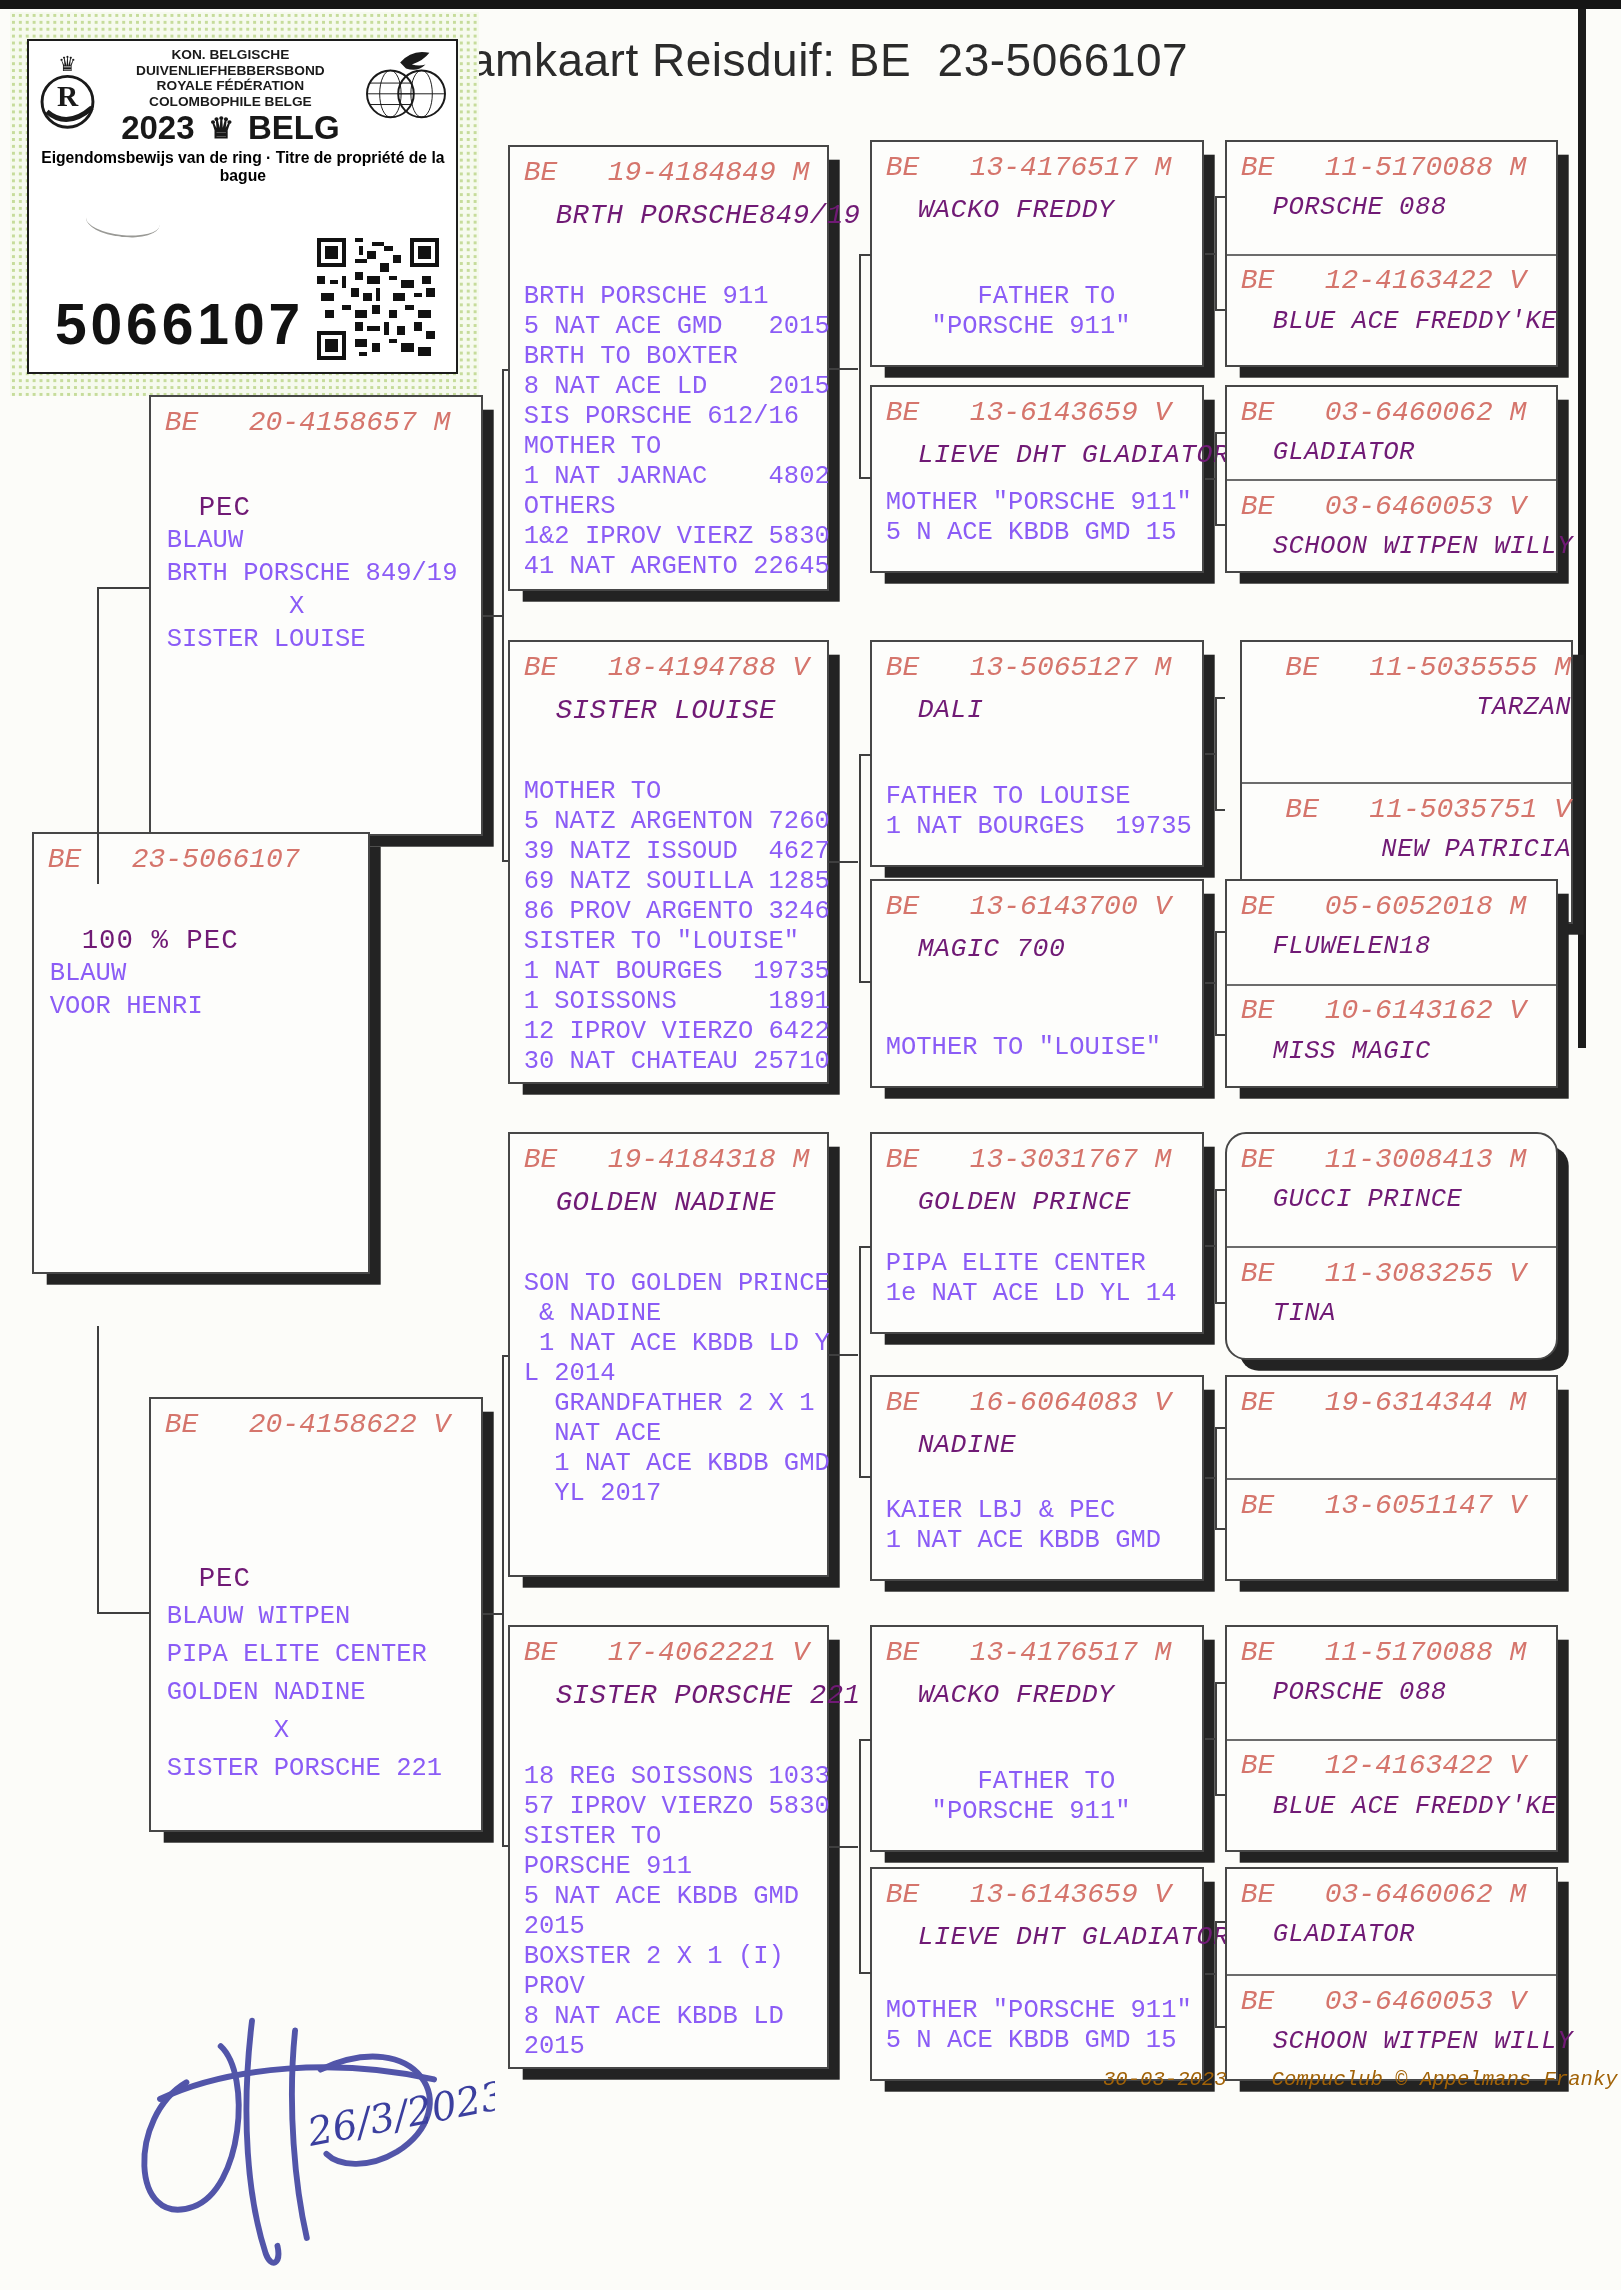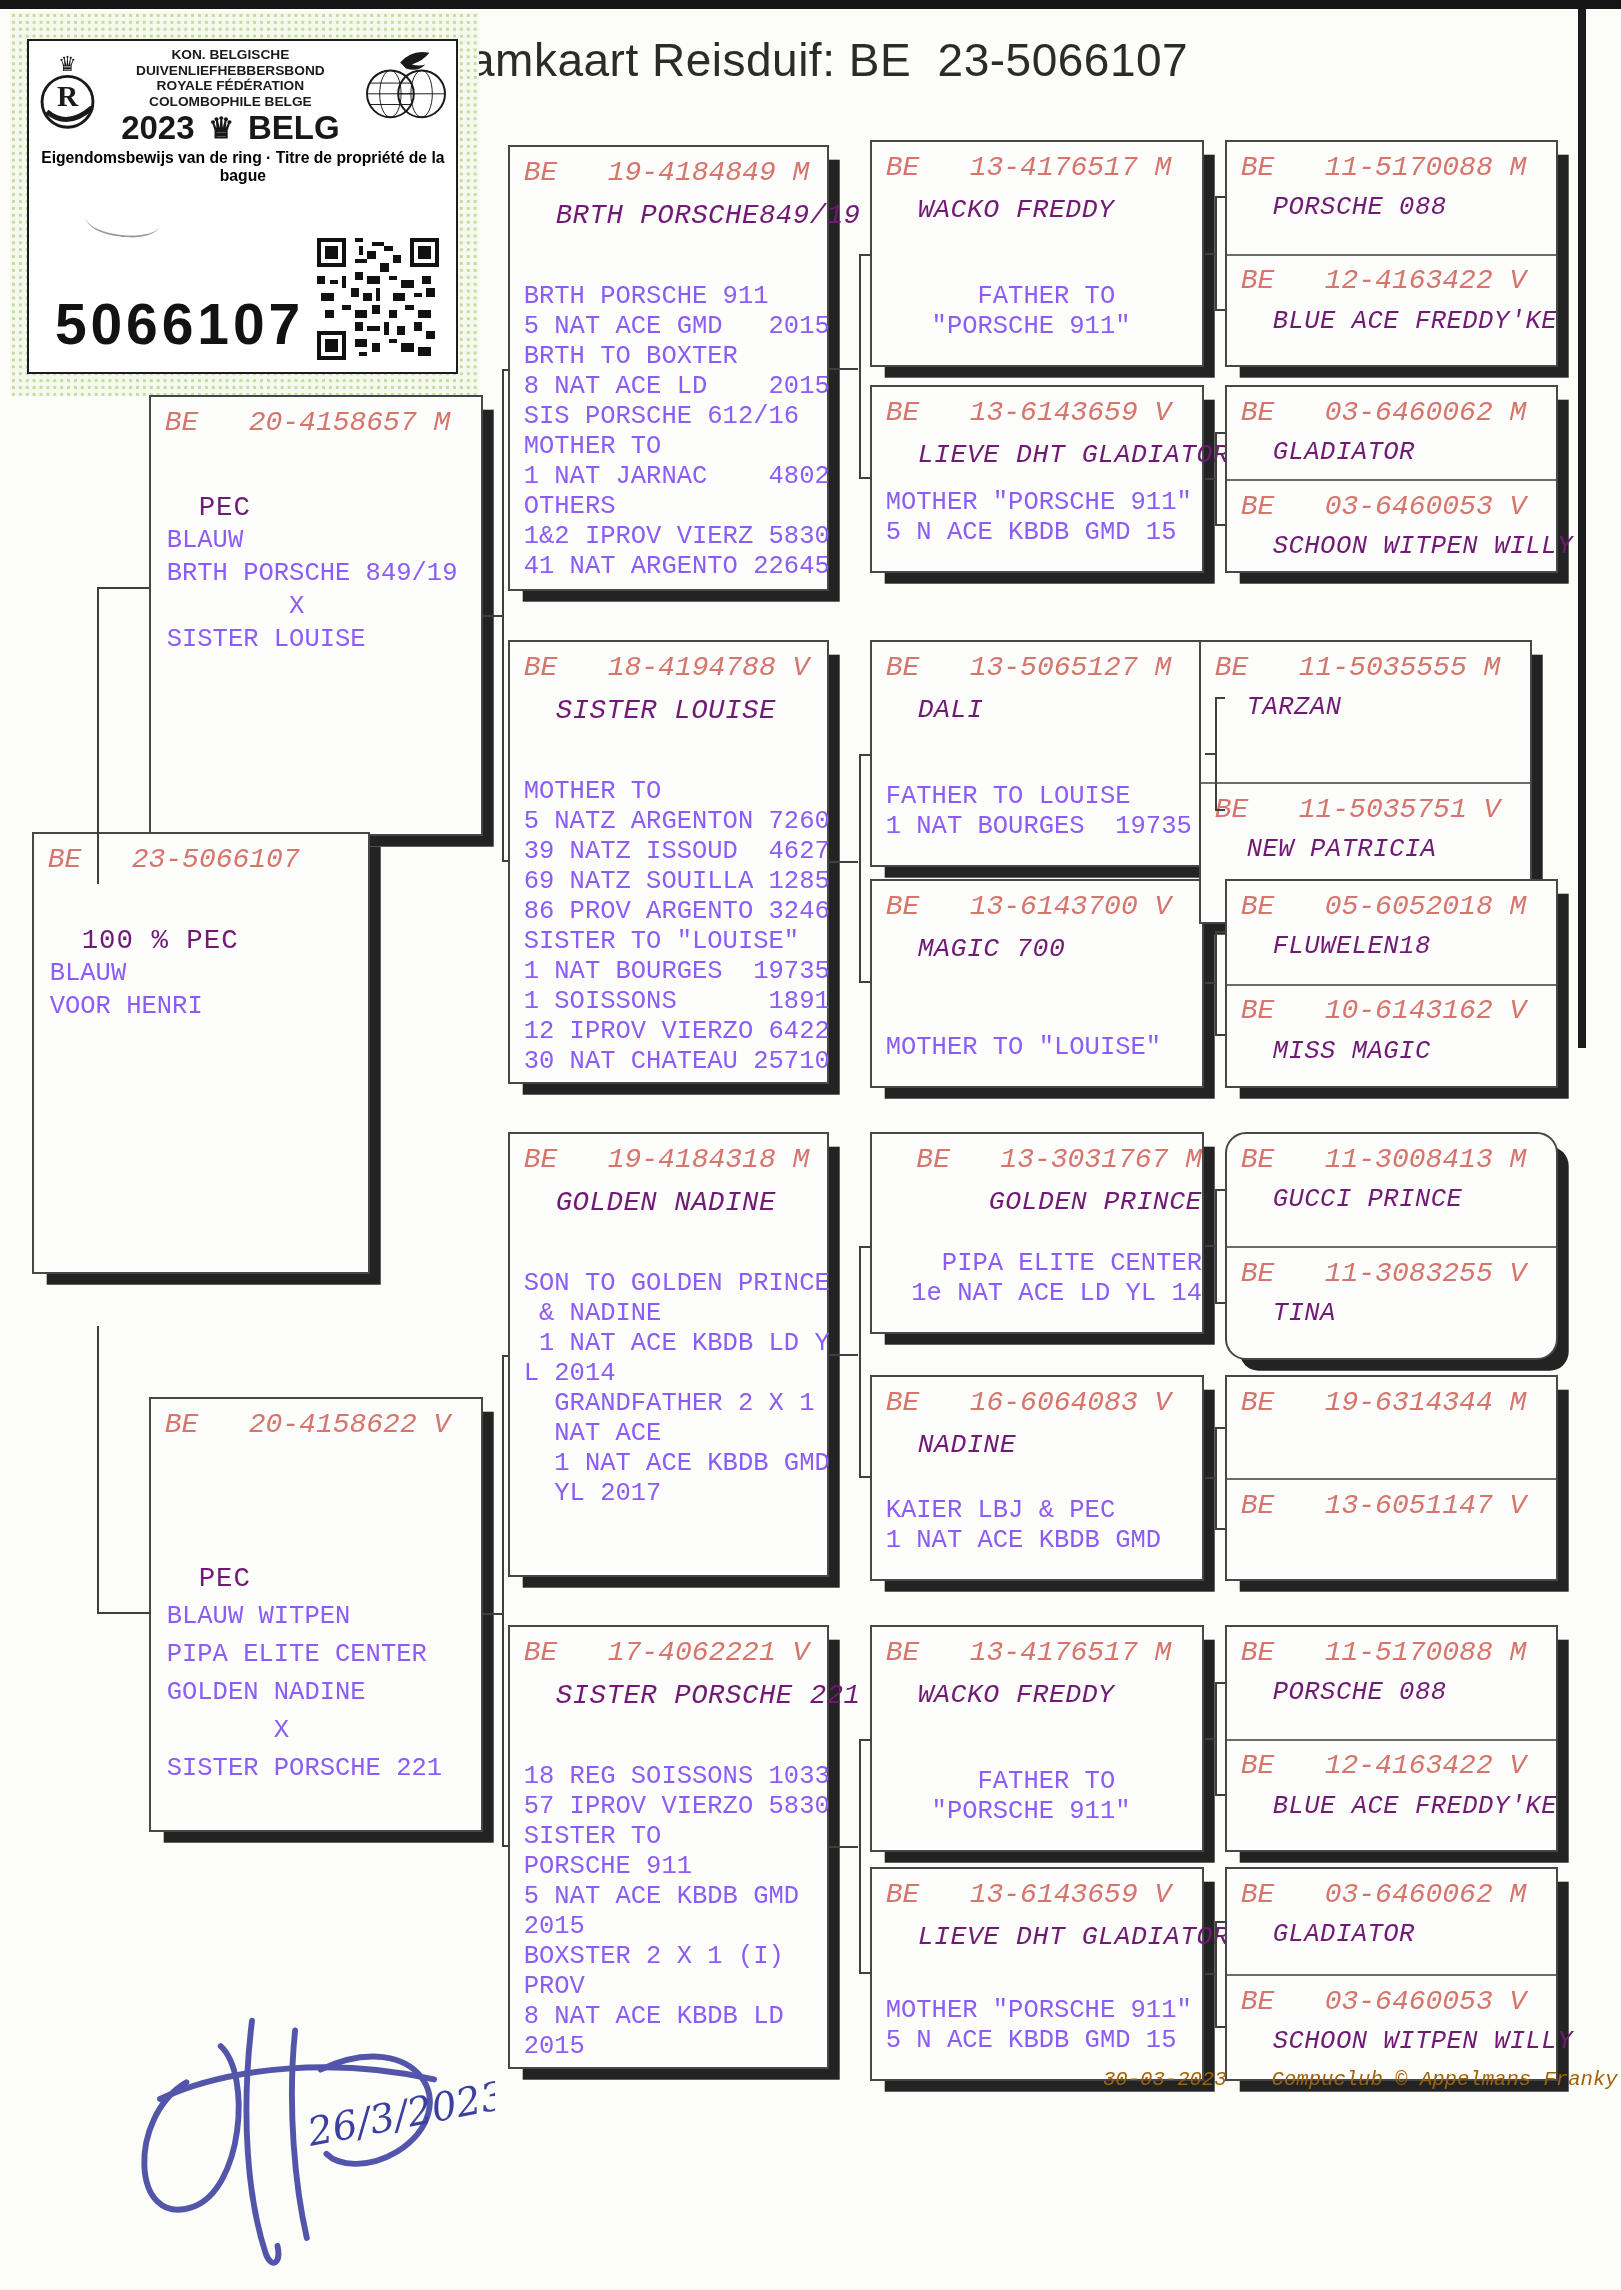--- a/index.html
+++ b/index.html
@@ -276,21 +276,21 @@
     <div class="ring">BE   13-5065127 M</div>
     <div class="name">DALI</div>
     <div class="bodytx">FATHER TO LOUISE
 1 NAT BOURGES  19735</div>
   </div>
   <div class="pbox g3" style="left:870px;top:879px;width:334px;height:209px;">
     <div class="ring">BE   13-6143700 V</div>
     <div class="name">MAGIC 700</div>
     <div class="bodytx">MOTHER TO "LOUISE"</div>
   </div>
-  <div class="pbox g3" style="left:870px;top:1132px;width:334px;height:202px;text-align:right;">
+  <div class="pbox g3" style="left:870px;top:1132px;width:334px;height:202px;">
     <div class="ring">BE   13-3031767 M</div>
     <div class="name">GOLDEN PRINCE</div>
     <div class="bodytx">PIPA ELITE CENTER
 1e NAT ACE LD YL 14</div>
   </div>
   <div class="pbox g3" style="left:870px;top:1375px;width:334px;height:206px;">
     <div class="ring">BE   16-6064083 V</div>
     <div class="name">NADINE</div>
     <div class="bodytx">KAIER LBJ &amp; PEC
 1 NAT ACE KBDB GMD</div>
@@ -321,21 +321,21 @@
   <div class="pbox pair" style="left:1225px;top:385px;width:333px;height:188px;">
     <div class="sub">
         <div class="ring">BE   03-6460062 M</div>
         <div class="name">GLADIATOR</div>
       </div>
     <div class="sub">
         <div class="ring">BE   03-6460053 V</div>
         <div class="name">SCHOON WITPEN WILLY</div>
       </div>
   </div>
-  <div class="pbox pair" style="left:1199px;top:640px;width:333px;height:284px;">
+  <div class="pbox pair" style="left:1240px;top:640px;width:333px;height:284px;text-align:right;">
     <div class="sub">
         <div class="ring">BE   11-5035555 M</div>
         <div class="name">TARZAN</div>
       </div>
     <div class="sub">
         <div class="ring">BE   11-5035751 V</div>
         <div class="name">NEW PATRICIA</div>
       </div>
   </div>
   <div class="pbox pair" style="left:1225px;top:879px;width:333px;height:209px;">

